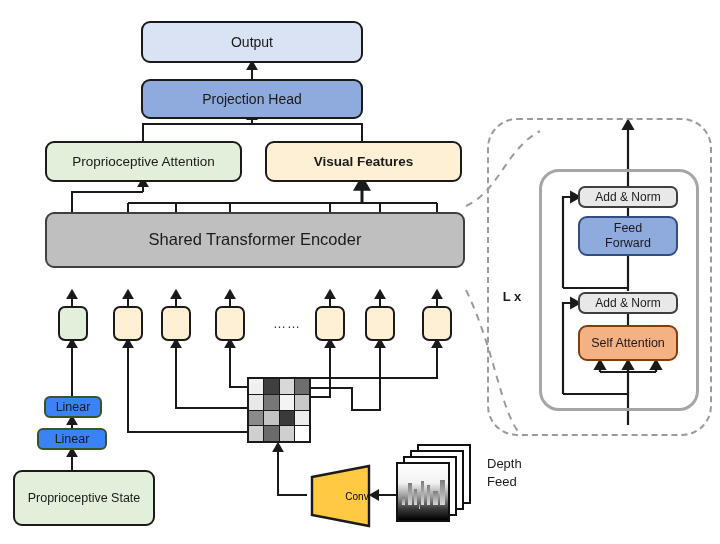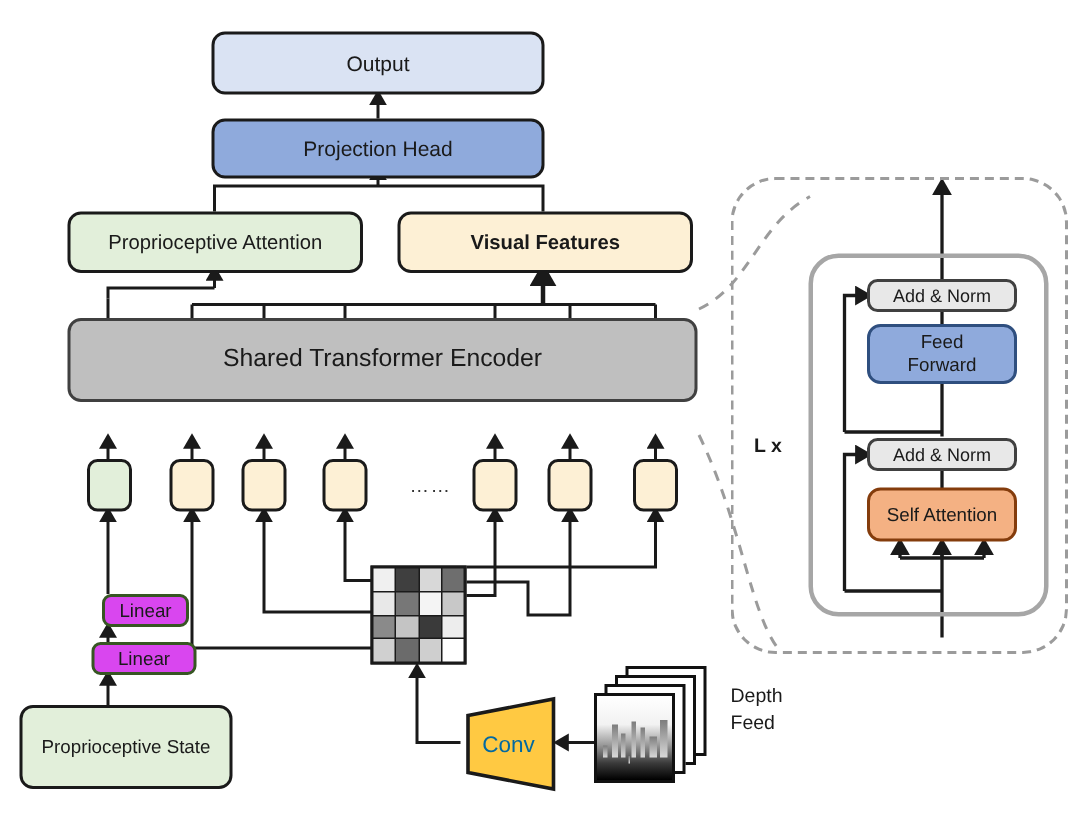--- a/index.html
+++ b/index.html
@@ -17,21 +17,21 @@
 
   svg.wires{position:absolute;left:0;top:0;width:720px;height:544px;
             pointer-events:none;}
 
   
   .c-output{background:#dae3f3;}
   .c-proj{background:#8faadc;}
   .c-prop{background:#e2efda;}
   .c-vis{background:#fdf0d5;font-weight:bold;}
   .c-enc{background:#bfbfbf;border-color:#404040;}
-  .c-lin{background:#d946ef;border-color:#375623;border-radius:6px;margin-left:24px;}
+  .c-lin{background:#3b82f6;border-color:#375623;border-radius:6px;}
   .c-tokg{background:#e2efda;}
   .c-toky{background:#fdf0d5;}
   .c-addnorm{background:#e8e8e8;border-color:#404040;border-radius:7px;}
   .c-ff{background:#8faadc;border-color:#2f4f7f;}
   .c-sa{background:#f4b183;border-color:#843c0c;}
 
   .dashpanel{position:absolute;box-sizing:border-box;
              border:2px dashed #9b9b9b;border-radius:30px;background:transparent;}
   .innerpanel{position:absolute;box-sizing:border-box;
              border:3px solid #a6a6a6;border-radius:20px;background:transparent;}
@@ -183,21 +183,21 @@
       <div style="background: rgb(237, 237, 237);"></div>
       <div style="background: rgb(208, 208, 208);"></div>
       <div style="background: rgb(107, 107, 107);"></div>
       <div style="background: rgb(207, 207, 207);"></div>
       <div style="background: rgb(255, 255, 255);"></div>
     </div>
 
   <svg style="position:absolute;left:303px;top:464px;width:72px;height:64px;" viewBox="0 0 72 64">
     <polygon points="9,13 66,2 66,62 9,51" fill="#ffc942" stroke="#1a1a1a" stroke-width="2.4"></polygon>
   </svg>
-  <div class="convlabel" style="left:303px;top:464px;width:72px;height:64px;font-size:15px;color:#0369a1;">Conv</div>
+  <div class="convlabel" style="left:321px;top:464px;width:72px;height:64px;font-size:10px;color:#000000;">Conv</div>
 
   <div>
     <div class="dsheet" style="left:417px;top:444px;width:54px;height:60px;"></div>
     <div class="dsheet" style="left:410px;top:450px;width:54px;height:60px;"></div>
     <div class="dsheet" style="left:403px;top:456px;width:54px;height:60px;"></div>
     <div class="dsheet" style="left:396px;top:462px;width:54px;height:60px;overflow:hidden;">
       <div class="grad"></div>
       <div class="bar" style="left:7%;width:7%;height:16%;"></div>
       <div class="bar" style="left:20%;width:7%;height:40%;"></div>
       <div class="bar" style="left:31%;width:6%;height:30%;"></div>

